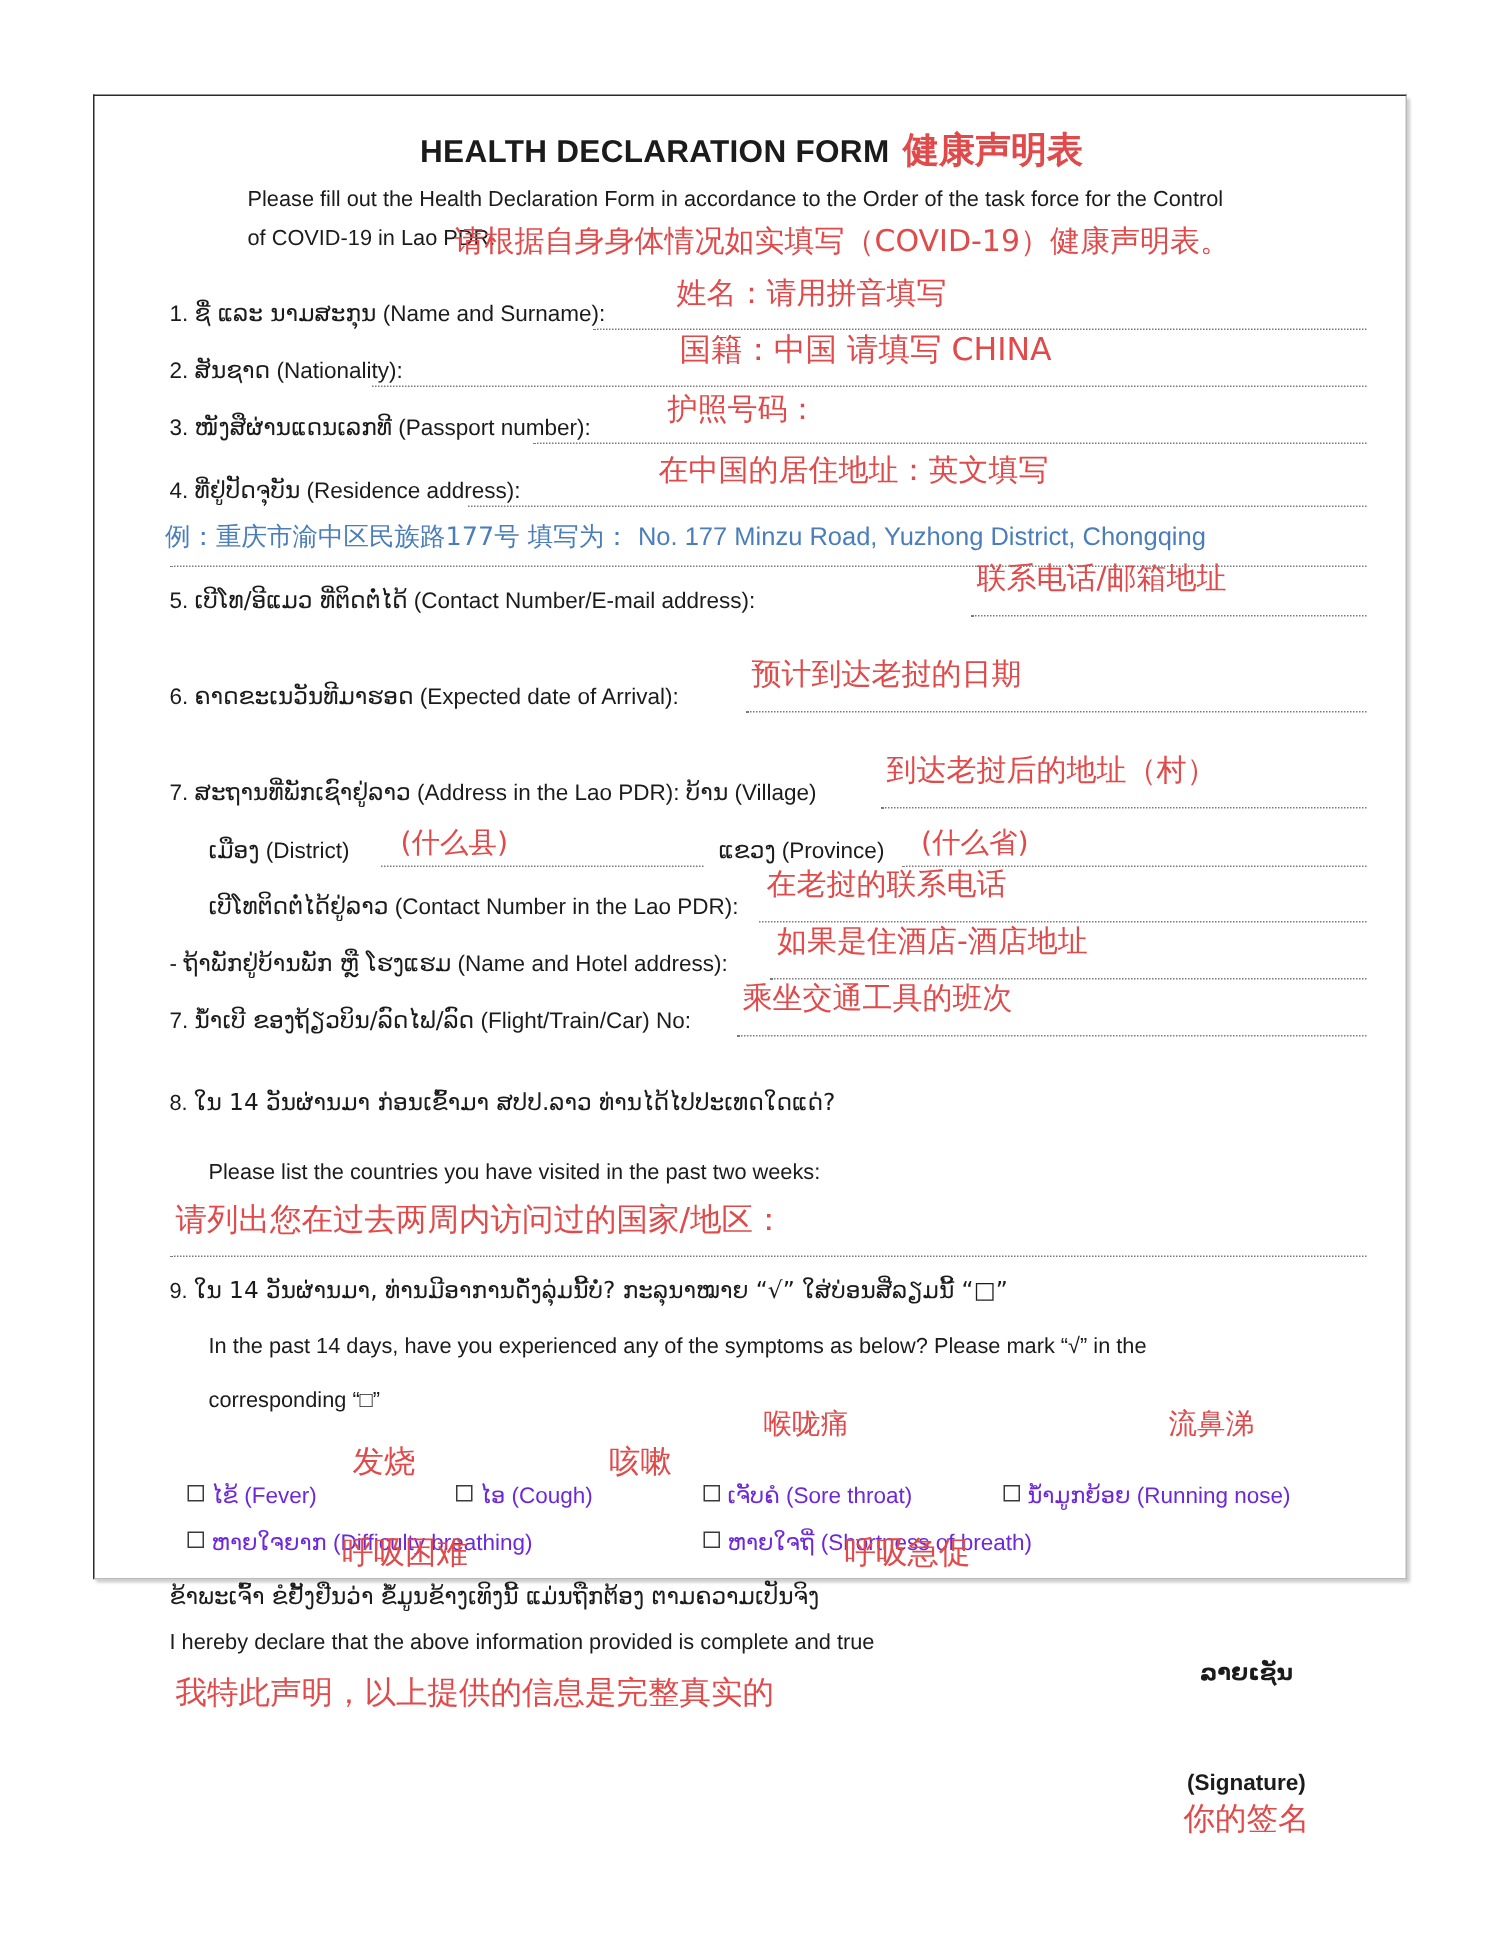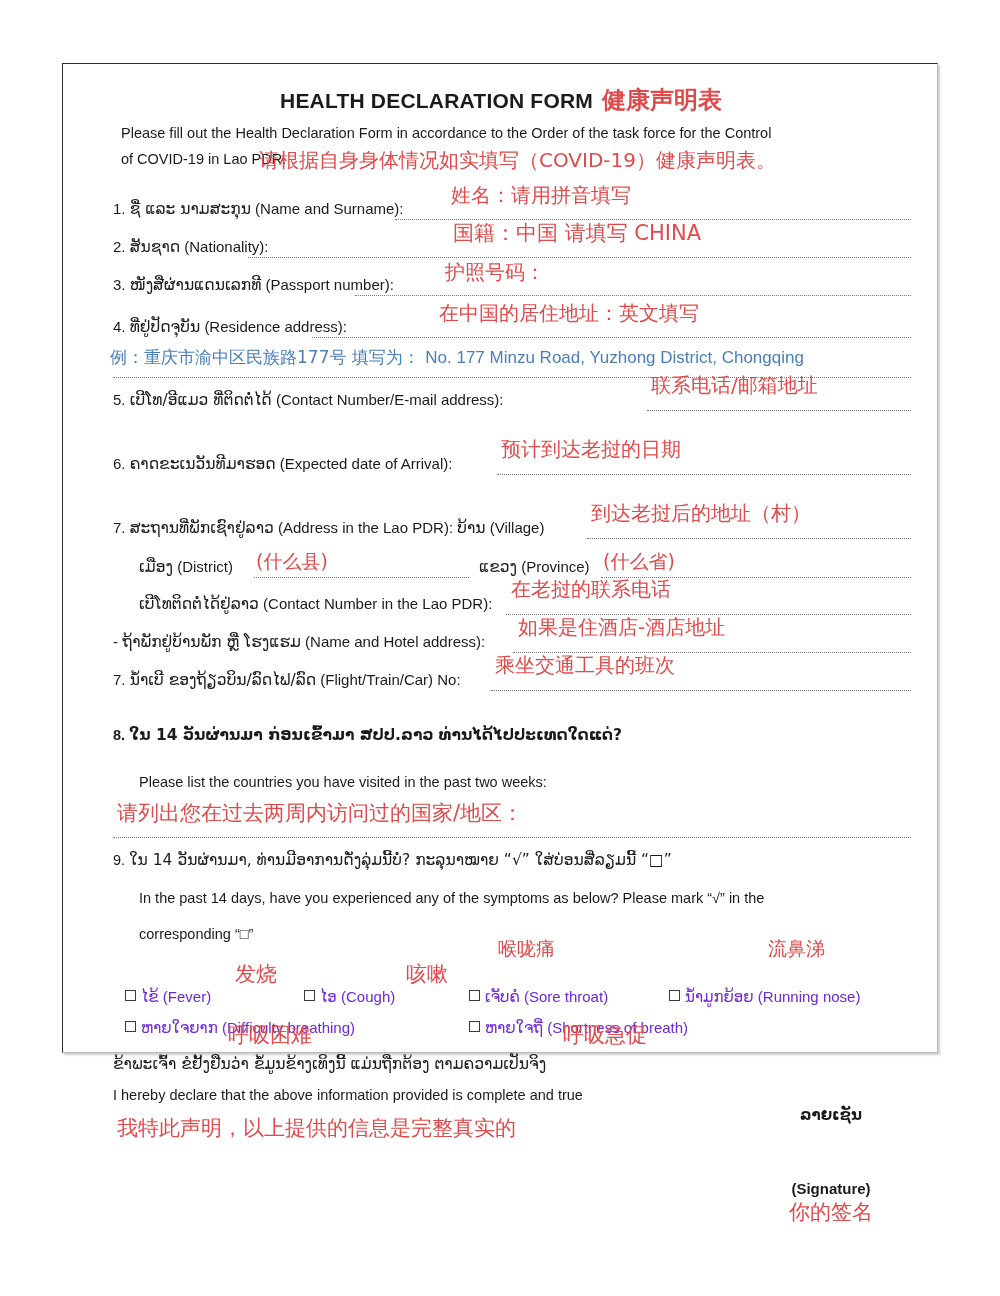--- a/index.html
+++ b/index.html
@@ -69,20 +69,21 @@
     margin-left: 9px;
     font-family: "DejaVu Sans", sans-serif;
   }
 
   
   .intro-line {
     position: absolute;
     font-size: 14.5px;
     color: #1b1b1b;
     white-space: nowrap;
+    margin-left: 44px;
   }
   .intro-cn {
     font-size: 20px;
     color: #e04a4a;
     font-family: "DejaVu Sans", sans-serif;
   }
 
   
   .row-label {
     position: absolute;
@@ -91,21 +92,21 @@
     white-space: nowrap;
   }
   .row-label .lao { font-size: 15.5px; }
 
   .ann {
     position: absolute;
     color: #e04a4a;
     font-family: "DejaVu Sans", sans-serif;
     white-space: nowrap;
   }
-  .ann-19 { font-size: 19px; }
+  .ann-19 { font-size: 19px; margin-left: 11px; }
   .ann-20 { font-size: 20px; }
   .ann-21 { font-size: 21px; }
 
   
   .ex-line {
     position: absolute;
     white-space: nowrap;
     font-size: 17px;
     color: #4a7ebb;
     font-family: "DejaVu Sans", sans-serif;
@@ -252,21 +253,21 @@
     <div class="ann ann-20" style="left:455px; top:550px;">如果是住酒店-酒店地址</div>
 
     <div class="row-label" style="left:50px; top:607px;">
       <span>7.</span>
       <span class="lao">ນ້ຳເບີ ຂອງຖ້ຽວບິນ/ລົດໄຟ/ລົດ</span>
       <span>(Flight/Train/Car) No:</span>
     </div>
     <div class="dots" style="left:428px; top:625px; width:420px;"></div>
     <div class="ann ann-20" style="left:432px; top:588px;">乘坐交通工具的班次</div>
 
-    <div class="para" style="left:50px; top:662px;font-weight:bold;">
+    <div class="para" style="left:50px; top:662px;">
       <span>8.</span>
       <span class="lao" style="font-size:15.5px;">ໃນ 14 ວັນຜ່ານມາ ກ່ອນເຂົ້າມາ ສປປ.ລາວ ທ່ານໄດ້ໄປປະເທດໃດແດ່?</span>
     </div>
     <div class="para" style="left:76px; top:710px;">Please list the countries you have visited in the past two weeks:</div>
     <div class="ann ann-21" style="left:54px; top:735px;">请列出您在过去两周内访问过的国家/地区：</div>
     <div class="dots" style="left:50px; top:772px; width:798px;"></div>
 
     <div class="para" style="left:50px; top:787px;">
       <span>9.</span>
       <span class="lao" style="font-size:15.5px;">ໃນ 14 ວັນຜ່ານມາ, ທ່ານມີອາການດັ່ງລຸ່ມນີ້ບໍ່? ກະລຸນາໝາຍ “√” ໃສ່ບ່ອນສີ່ລຽມນີ້ “□”</span>

